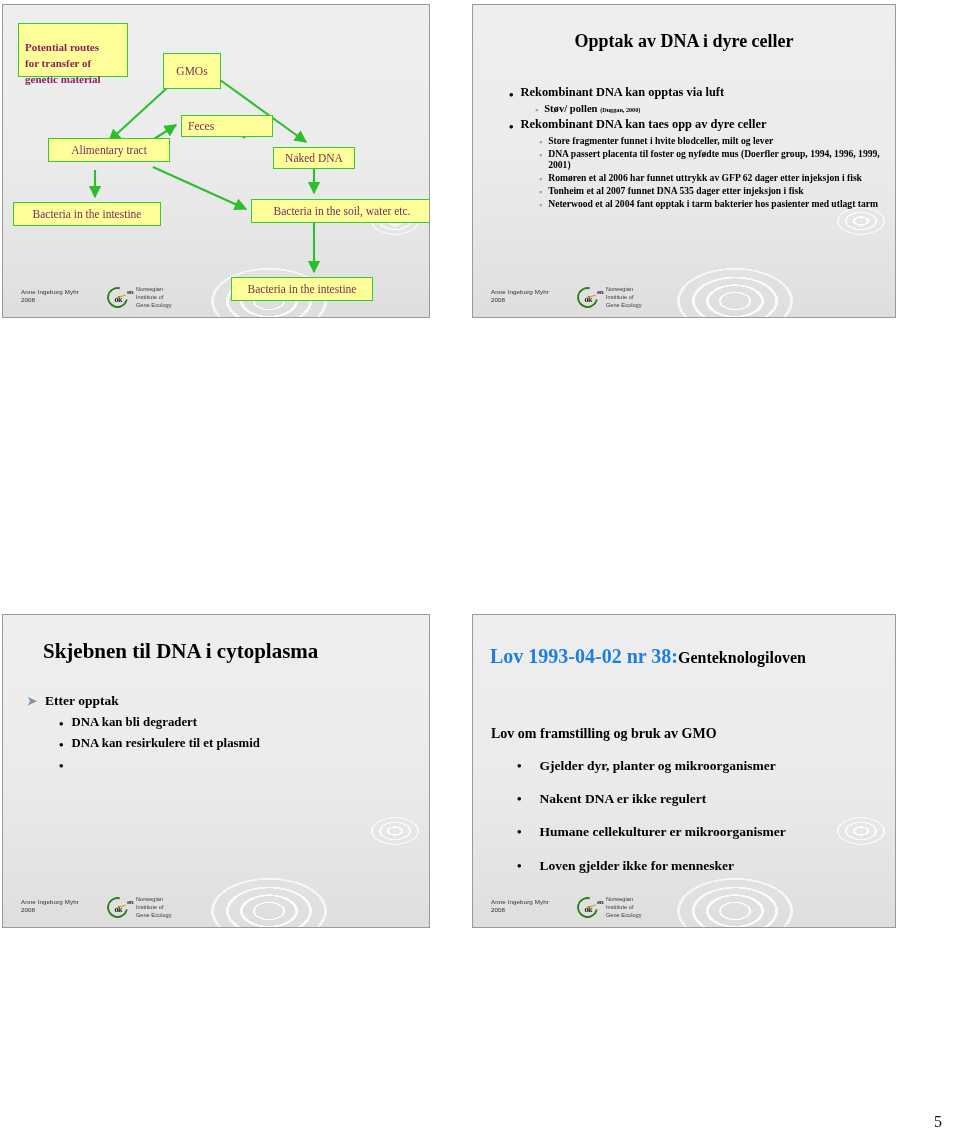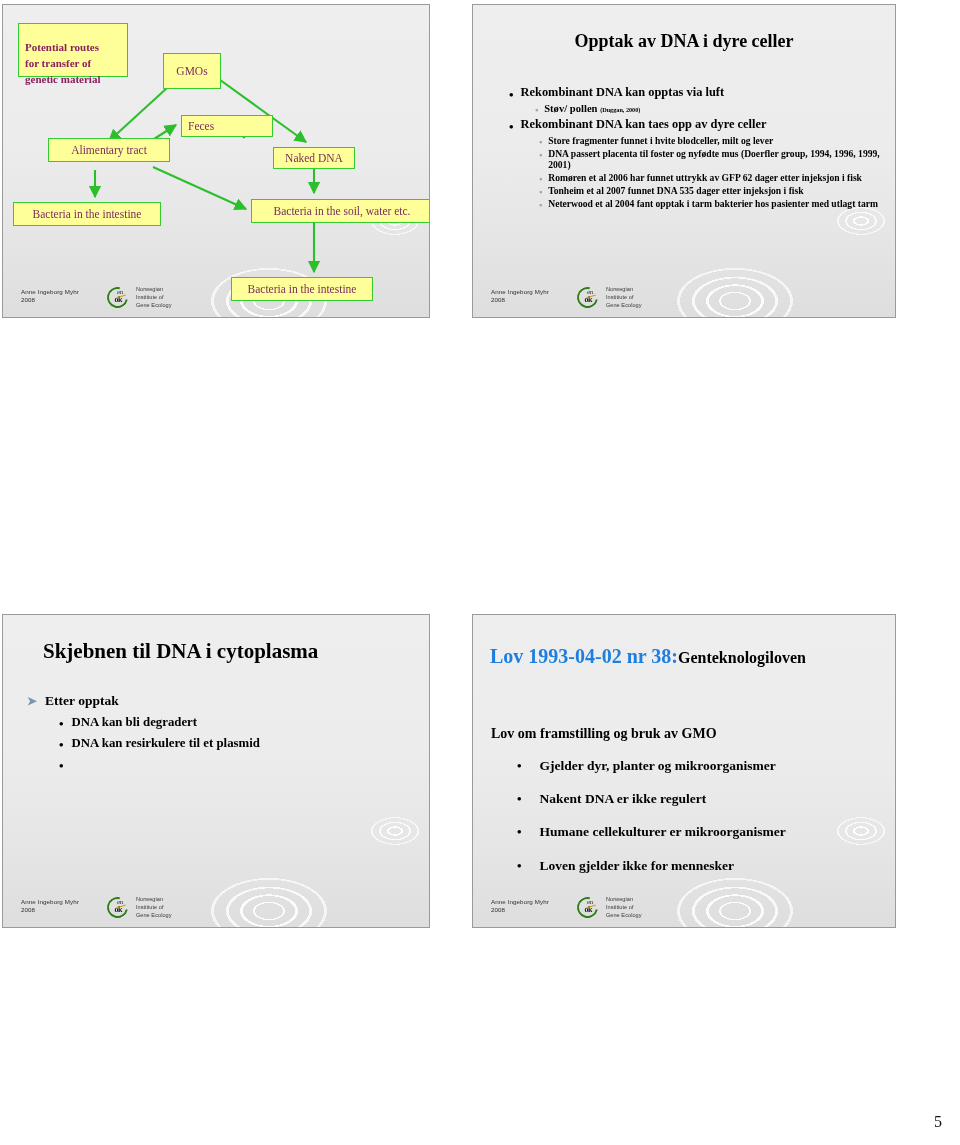--- a/index.html
+++ b/index.html
@@ -77,23 +77,23 @@
     position: absolute;
     left: 0; top: 0;
     width: 17px; height: 17px;
     border: 2.6px solid #2e7d19;
     border-radius: 50%;
     border-right-color: transparent;
     transform: rotate(-32deg);
   }
   .logo-mark .gen {
     position: absolute;
-    left: 10px; top: 1px;
-    font-family: "Liberation Serif", serif;
-    font-weight: normal;
+    left: 20px; top: 1px;
+    font-family: "Liberation Serif", serif;
+    font-weight: bold;
     font-size: 7px;
     color: #333;
     letter-spacing: -.3px;
     text-align: center;
   }
   .logo-mark .ok {
     position: absolute;
     left: 7.5px; top: 8px;
     font-family: "Liberation Serif", serif;
     font-weight: bold;

